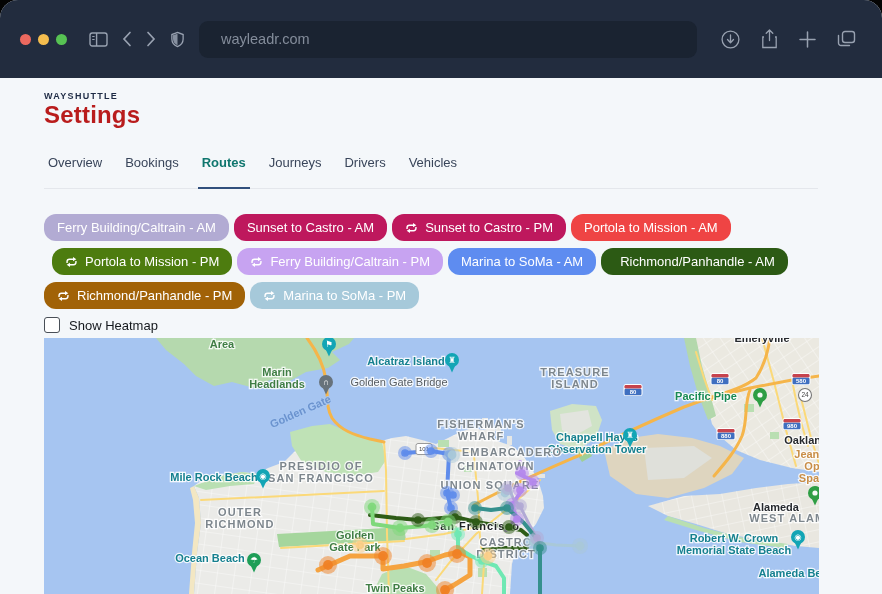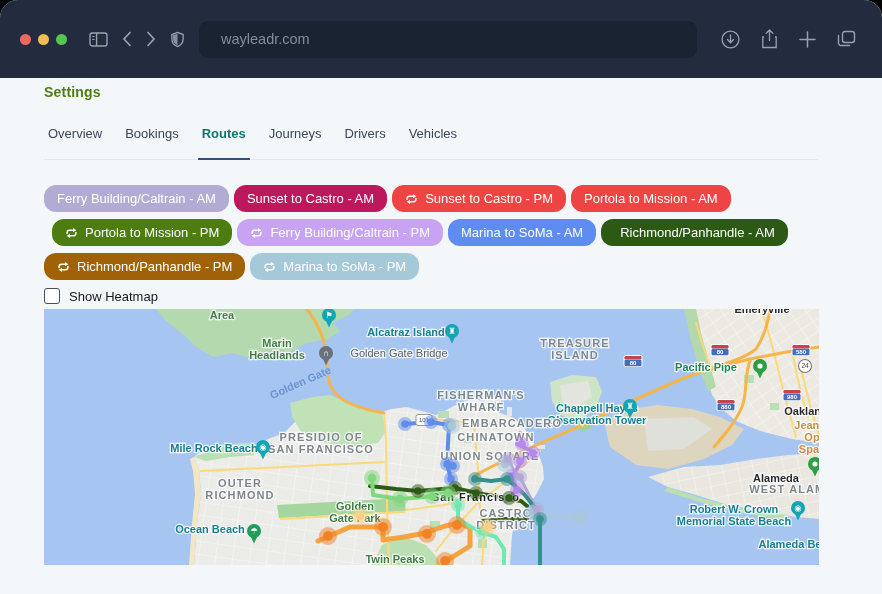--- a/index.html
+++ b/index.html
@@ -10,21 +10,21 @@
   .dots{display:flex;gap:7px;margin-left:20px}
   .dot{width:11px;height:11px;border-radius:50%}
   .cbtns{display:flex;align-items:center;gap:14px;margin-left:22px;color:#98a1b0}
   .cbtn{display:flex;align-items:center;justify-content:center}
   .urlbar{width:476px;height:37px;background:#1a2331;border-radius:9px;color:#848d9b;
           font-size:14.5px;display:flex;align-items:center;padding-left:22px;margin-left:14px}
   .rbtns{display:flex;align-items:center;gap:21px;margin-left:auto;margin-right:26px;color:#98a1b0}
   
   .content{padding:0 0 0 44px}
   .brand{margin-top:13px;font-size:9px;font-weight:700;letter-spacing:1.3px;color:#1e2b45}
-  .title{margin-top:6px;font-size:14px;font-weight:700;color:#4d7c0f;letter-spacing:.2px}
+  .title{font-size:24px;font-weight:700;color:#b91c1c;letter-spacing:.2px}
   .tabbar{display:flex;gap:15px;margin-top:22px;border-bottom:1px solid #e4e7ec;width:774px}
   .tab{font-size:13px;color:#39455a;padding:4px 4px 17px 4px;cursor:pointer}
   .tab.active{color:#0f766e;font-weight:700;border-bottom:2px solid #31507d;margin-bottom:-1px}
   .chips{margin-top:25px}
   .chip-row{display:flex;gap:5px;margin-bottom:7px}
   .chip{display:inline-flex;align-items:center;gap:7px;height:27px;padding:0 13px;border:none;
         border-radius:12px;color:#fff;font-size:13px;font-family:"Liberation Sans",sans-serif;cursor:pointer;white-space:nowrap}
   .chip .rep{flex:none}
   .heat{display:flex;align-items:center;gap:9px;margin-top:8px}
   .cbx{width:14px;height:14px;border:1.6px solid #494f57;border-radius:3px;background:#fff;cursor:pointer}
@@ -104,40 +104,41 @@
       <span class="cbtn">
         <svg width="19" height="18" viewBox="0 0 19 18">
             <rect x="5.5" y="1.5" width="12" height="11" rx="2.5" fill="none" stroke="currentColor" stroke-width="1.4"></rect>
             <path d="M12.5,15.5 H4 A2.5,2.5 0 0 1 1.5,13 V5.5" fill="none" stroke="currentColor" stroke-width="1.4" stroke-linecap="round"></path>
           </svg>
       </span>
     </div>
   </div>
 
   <div class="content">
+    <div class="brand">WAYSHUTTLE</div>
     <div class="title">Settings</div>
 
     <div class="tabbar">
         <div class="tab">Overview</div>
         <div class="tab">Bookings</div>
         <div class="tab active">Routes</div>
         <div class="tab">Journeys</div>
         <div class="tab">Drivers</div>
         <div class="tab">Vehicles</div>
       </div>
 
     <div class="chips">
         <div class="chip-row">
           <button class="chip" style="background: rgb(178, 171, 211);">
             <span>Ferry Building/Caltrain - AM</span>
           </button>
           <button class="chip" style="background: #be185d;">
             <span>Sunset to Castro - AM</span>
           </button>
-          <button class="chip" style="background: #ef4444;">
+          <button class="chip" style="background: #be185d;">
             <svg class="rep" width="13" height="12" viewBox="0 0 14 12">
               <path d="M2.2,7.2 V5.6 A2.6,2.6 0 0 1 4.8,3 H9.2" fill="none" stroke="#fff" stroke-width="1.5"></path>
               <path d="M8.6,0.7 L12.2,3 L8.6,5.3 Z" fill="#fff"></path>
               <path d="M11.8,4.8 V6.4 A2.6,2.6 0 0 1 9.2,9 H4.8" fill="none" stroke="#fff" stroke-width="1.5"></path>
               <path d="M5.4,6.7 L1.8,9 L5.4,11.3 Z" fill="#fff"></path>
             </svg>
             <span>Sunset to Castro - PM</span>
           </button>
           <button class="chip" style="background: #ef4444;">
             <span>Portola to Mission - AM</span>

